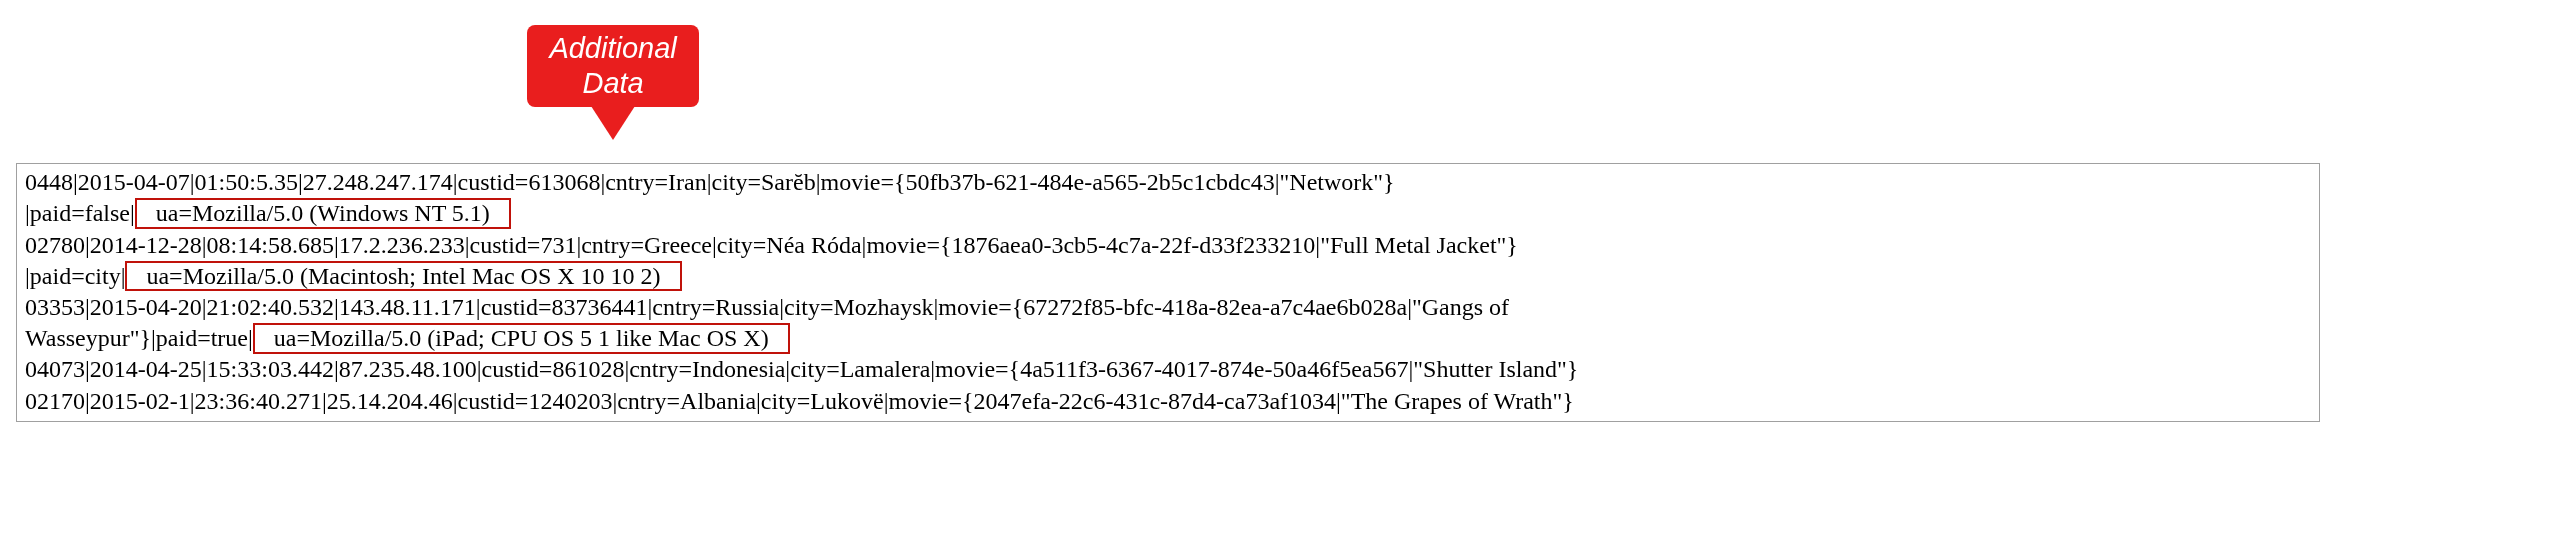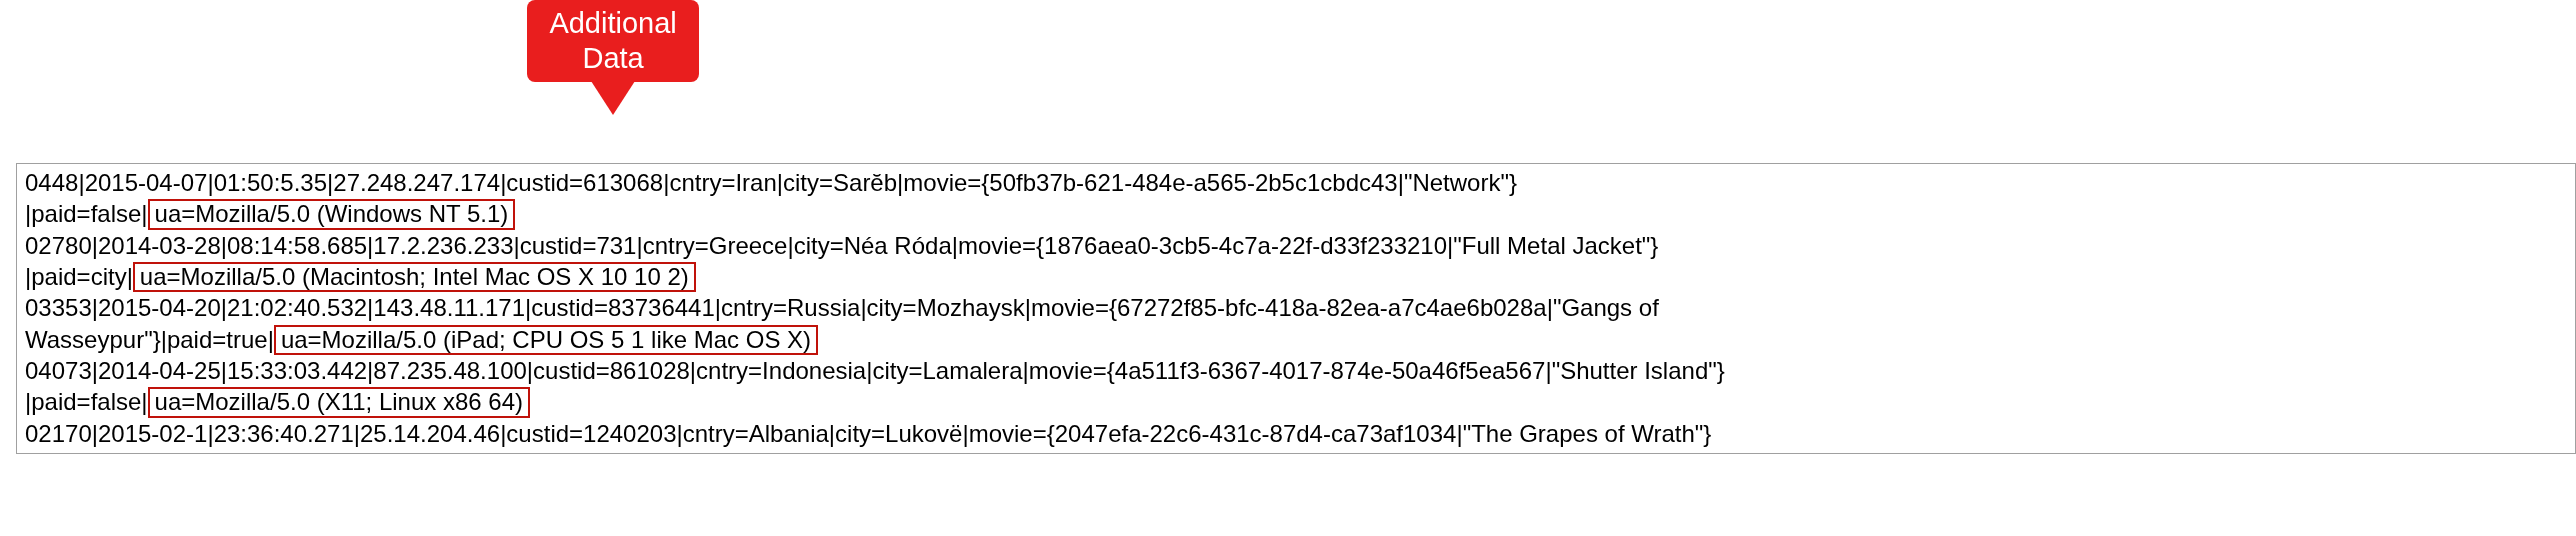--- a/index.html
+++ b/index.html
@@ -8,25 +8,26 @@
     padding: 0;
     font-family: Arial, sans-serif;
     background: #ffffff;
     width: 2576px;
     height: 537px;
     position: relative;
   }
   .callout {
     position: absolute;
     left: 527px;
-    top: 0;
+    top: 25px;
     display: flex;
     flex-direction: column;
     align-items: center;
     z-index: 10;
+    font-style: italic;
   }
   .callout-box {
     background: #e91e1e;
     color: #ffffff;
     padding: 6.4px 22.4px;
     border-radius: 8px;
     font-size: 29px;
     line-height: 1.2;
     text-align: center;
   }
@@ -35,36 +36,36 @@
     height: 0;
     border-left: 22.4px solid transparent;
     border-right: 22.4px solid transparent;
     border-top: 34px solid #e91e1e;
     margin-top: -1.6px;
   }
   .log-box {
     position: absolute;
     left: 16px;
     top: 163px;
-    width: 2560px;
+    width: 2304px;
     border: 1.6px solid #a0a0a0;
     padding: 3.2px 8px 4.8px 8px;
-    font-family: Liberation Sans, sans-serif;
+    font-family: Liberation Serif, serif;
     font-size: 24px;
     line-height: 1.3;
     color: #000000;
     white-space: nowrap;
     overflow: hidden;
   }
   .log-line {
     white-space: nowrap;
   }
   .hl {
     border: 2.4px solid #c0120a;
-    padding: 0 5px;
+    padding: 0 19px;
     display: inline-block;
     line-height: 1.1;
   }
 </style>
 </head>
 <body>
 
 <div class="callout">
   <div class="callout-box">
     <div>Additional</div>
@@ -76,38 +77,35 @@
 <div class="log-box">
 
   <div class="log-line">
     <span>0448|2015-04-07|01:50:5.35|27.248.247.174|custid=613068|cntry=Iran|city=Sarĕb|movie={50fb37b-621-484e-a565-2b5c1cbdc43|"Network"}</span>
   </div>
   <div class="log-line">
     <span>|paid=false|</span><span class="hl">ua=Mozilla/5.0 (Windows NT 5.1)</span>
   </div>
 
   <div class="log-line">
-    <span>02780|2014-03-28|08:14:58.685|17.2.236.233|custid=731|cntry=Greece|city=Néa Róda|movie={1876aea0-3cb5-4c7a-22f-d33f233210|"Full Metal Jacket"}</span>
+    <span>02780|2014-12-28|08:14:58.685|17.2.236.233|custid=731|cntry=Greece|city=Néa Róda|movie={1876aea0-3cb5-4c7a-22f-d33f233210|"Full Metal Jacket"}</span>
   </div>
   <div class="log-line">
     <span>|paid=city|</span><span class="hl">ua=Mozilla/5.0 (Macintosh; Intel Mac OS X 10 10 2)</span>
   </div>
 
   <div class="log-line">
     <span>03353|2015-04-20|21:02:40.532|143.48.11.171|custid=83736441|cntry=Russia|city=Mozhaysk|movie={67272f85-bfc-418a-82ea-a7c4ae6b028a|"Gangs of</span>
   </div>
   <div class="log-line">
     <span>Wasseypur"}|paid=true|</span><span class="hl">ua=Mozilla/5.0 (iPad; CPU OS 5 1 like Mac OS X)</span>
   </div>
 
   <div class="log-line">
     <span>04073|2014-04-25|15:33:03.442|87.235.48.100|custid=861028|cntry=Indonesia|city=Lamalera|movie={4a511f3-6367-4017-874e-50a46f5ea567|"Shutter Island"}</span>
   </div>
-  <div class="log-line">
-    <span>|paid=false|</span><span class="hl">ua=Mozilla/5.0 (X11; Linux x86 64)</span>
-  </div>
 
   <div class="log-line">
     <span>02170|2015-02-1|23:36:40.271|25.14.204.46|custid=1240203|cntry=Albania|city=Lukovë|movie={2047efa-22c6-431c-87d4-ca73af1034|"The Grapes of Wrath"}</span>
   </div>
 
 </div>
 
 
 </body></html>

